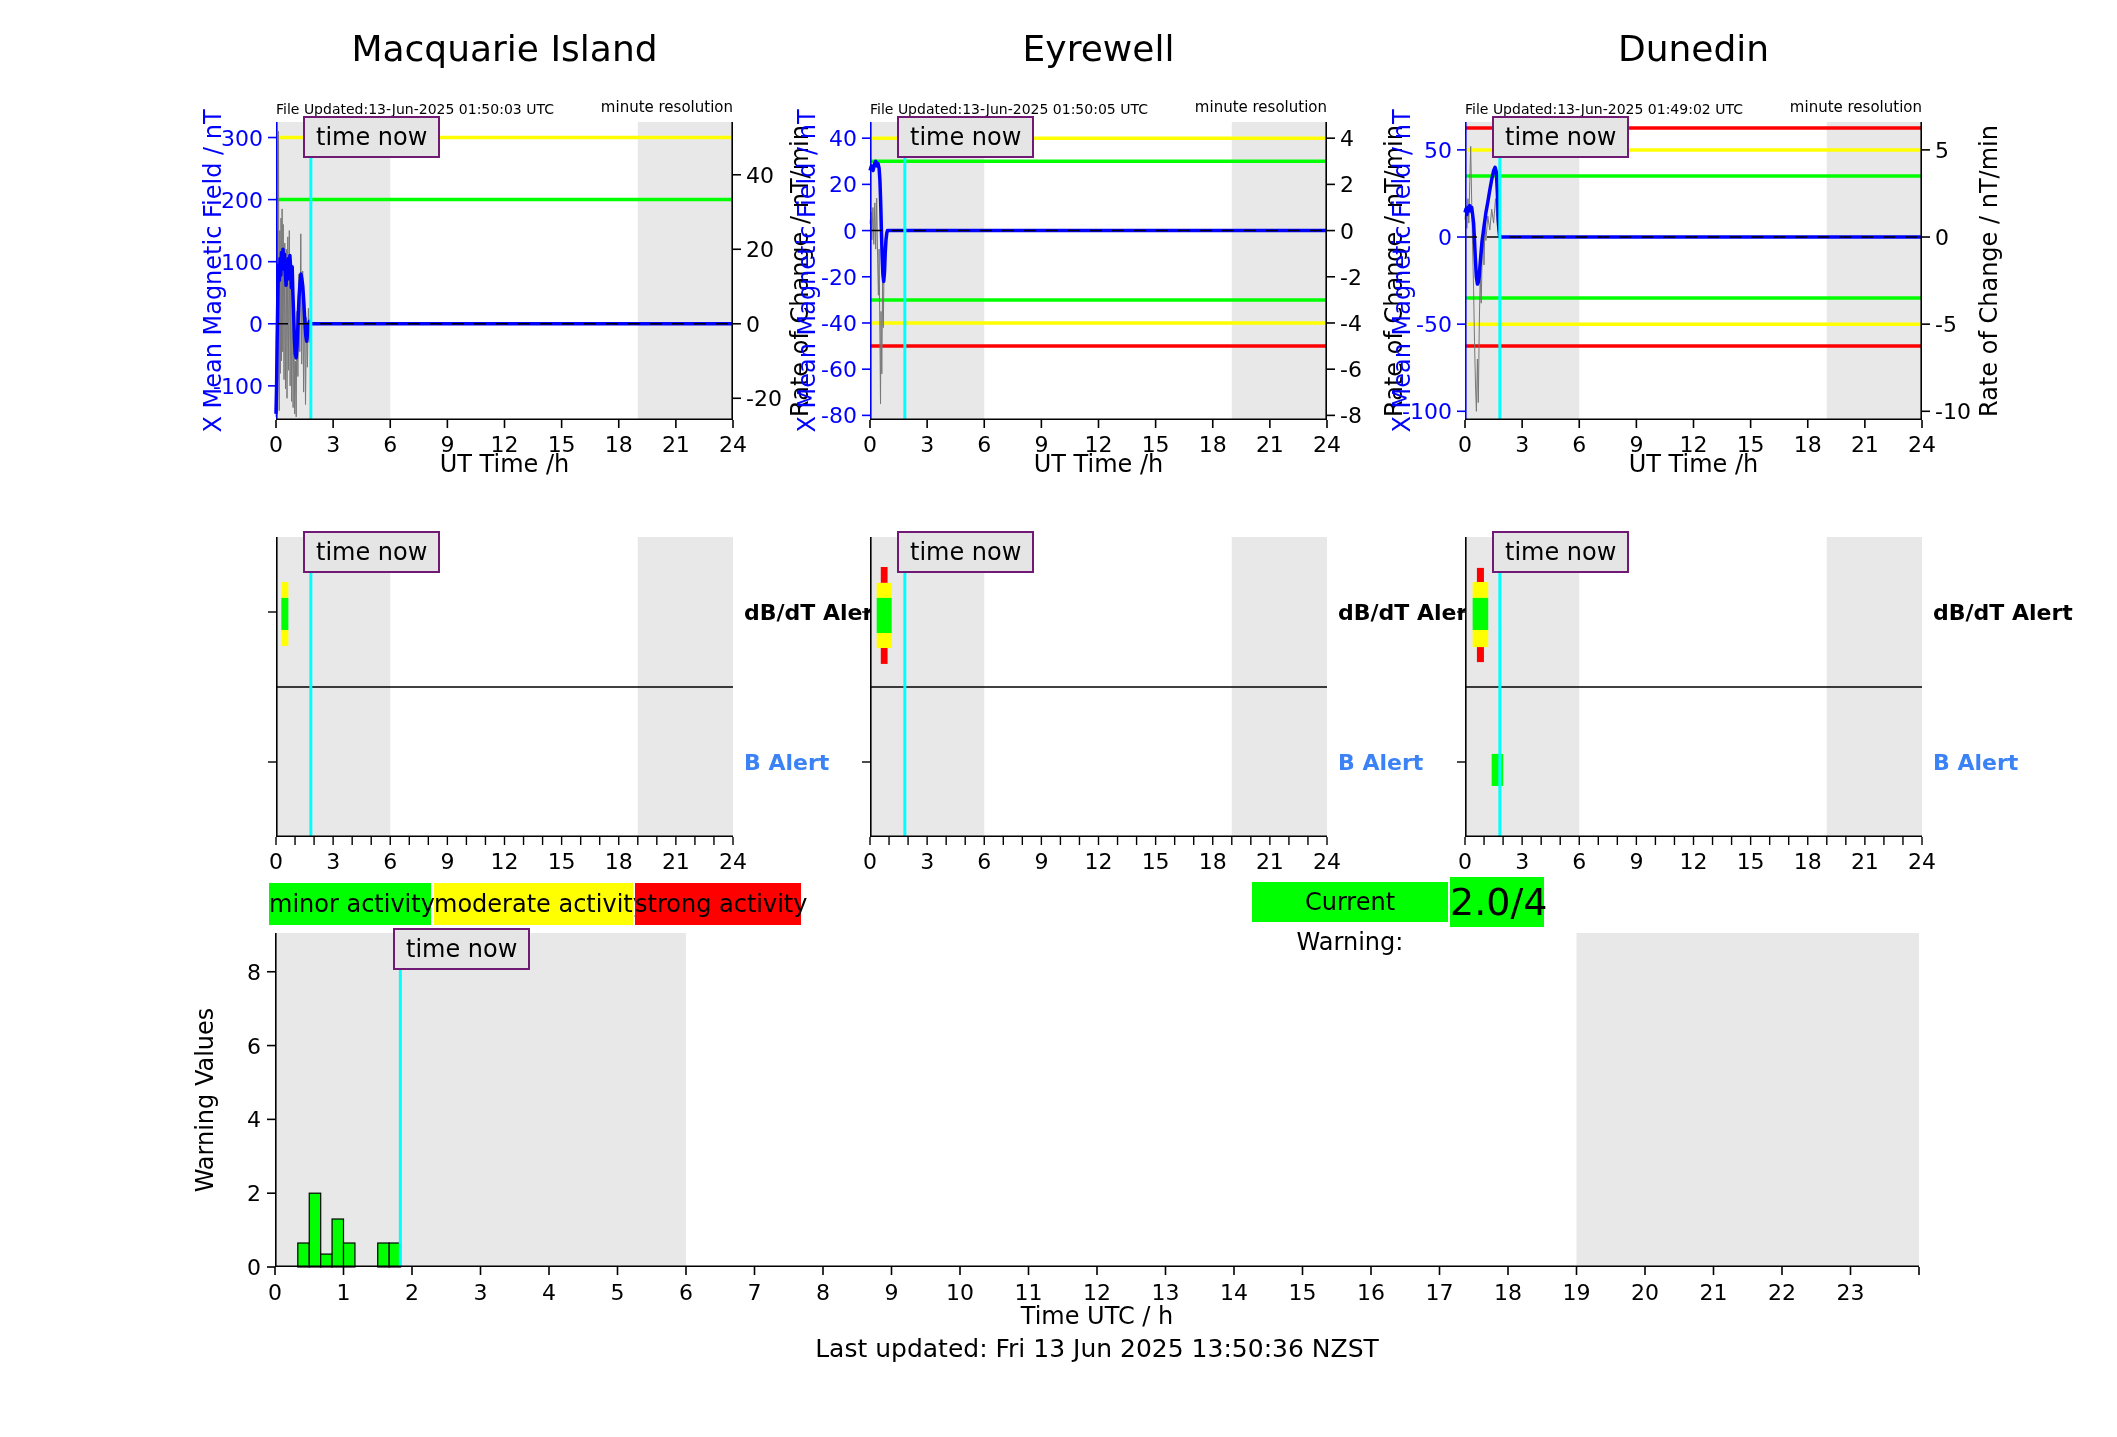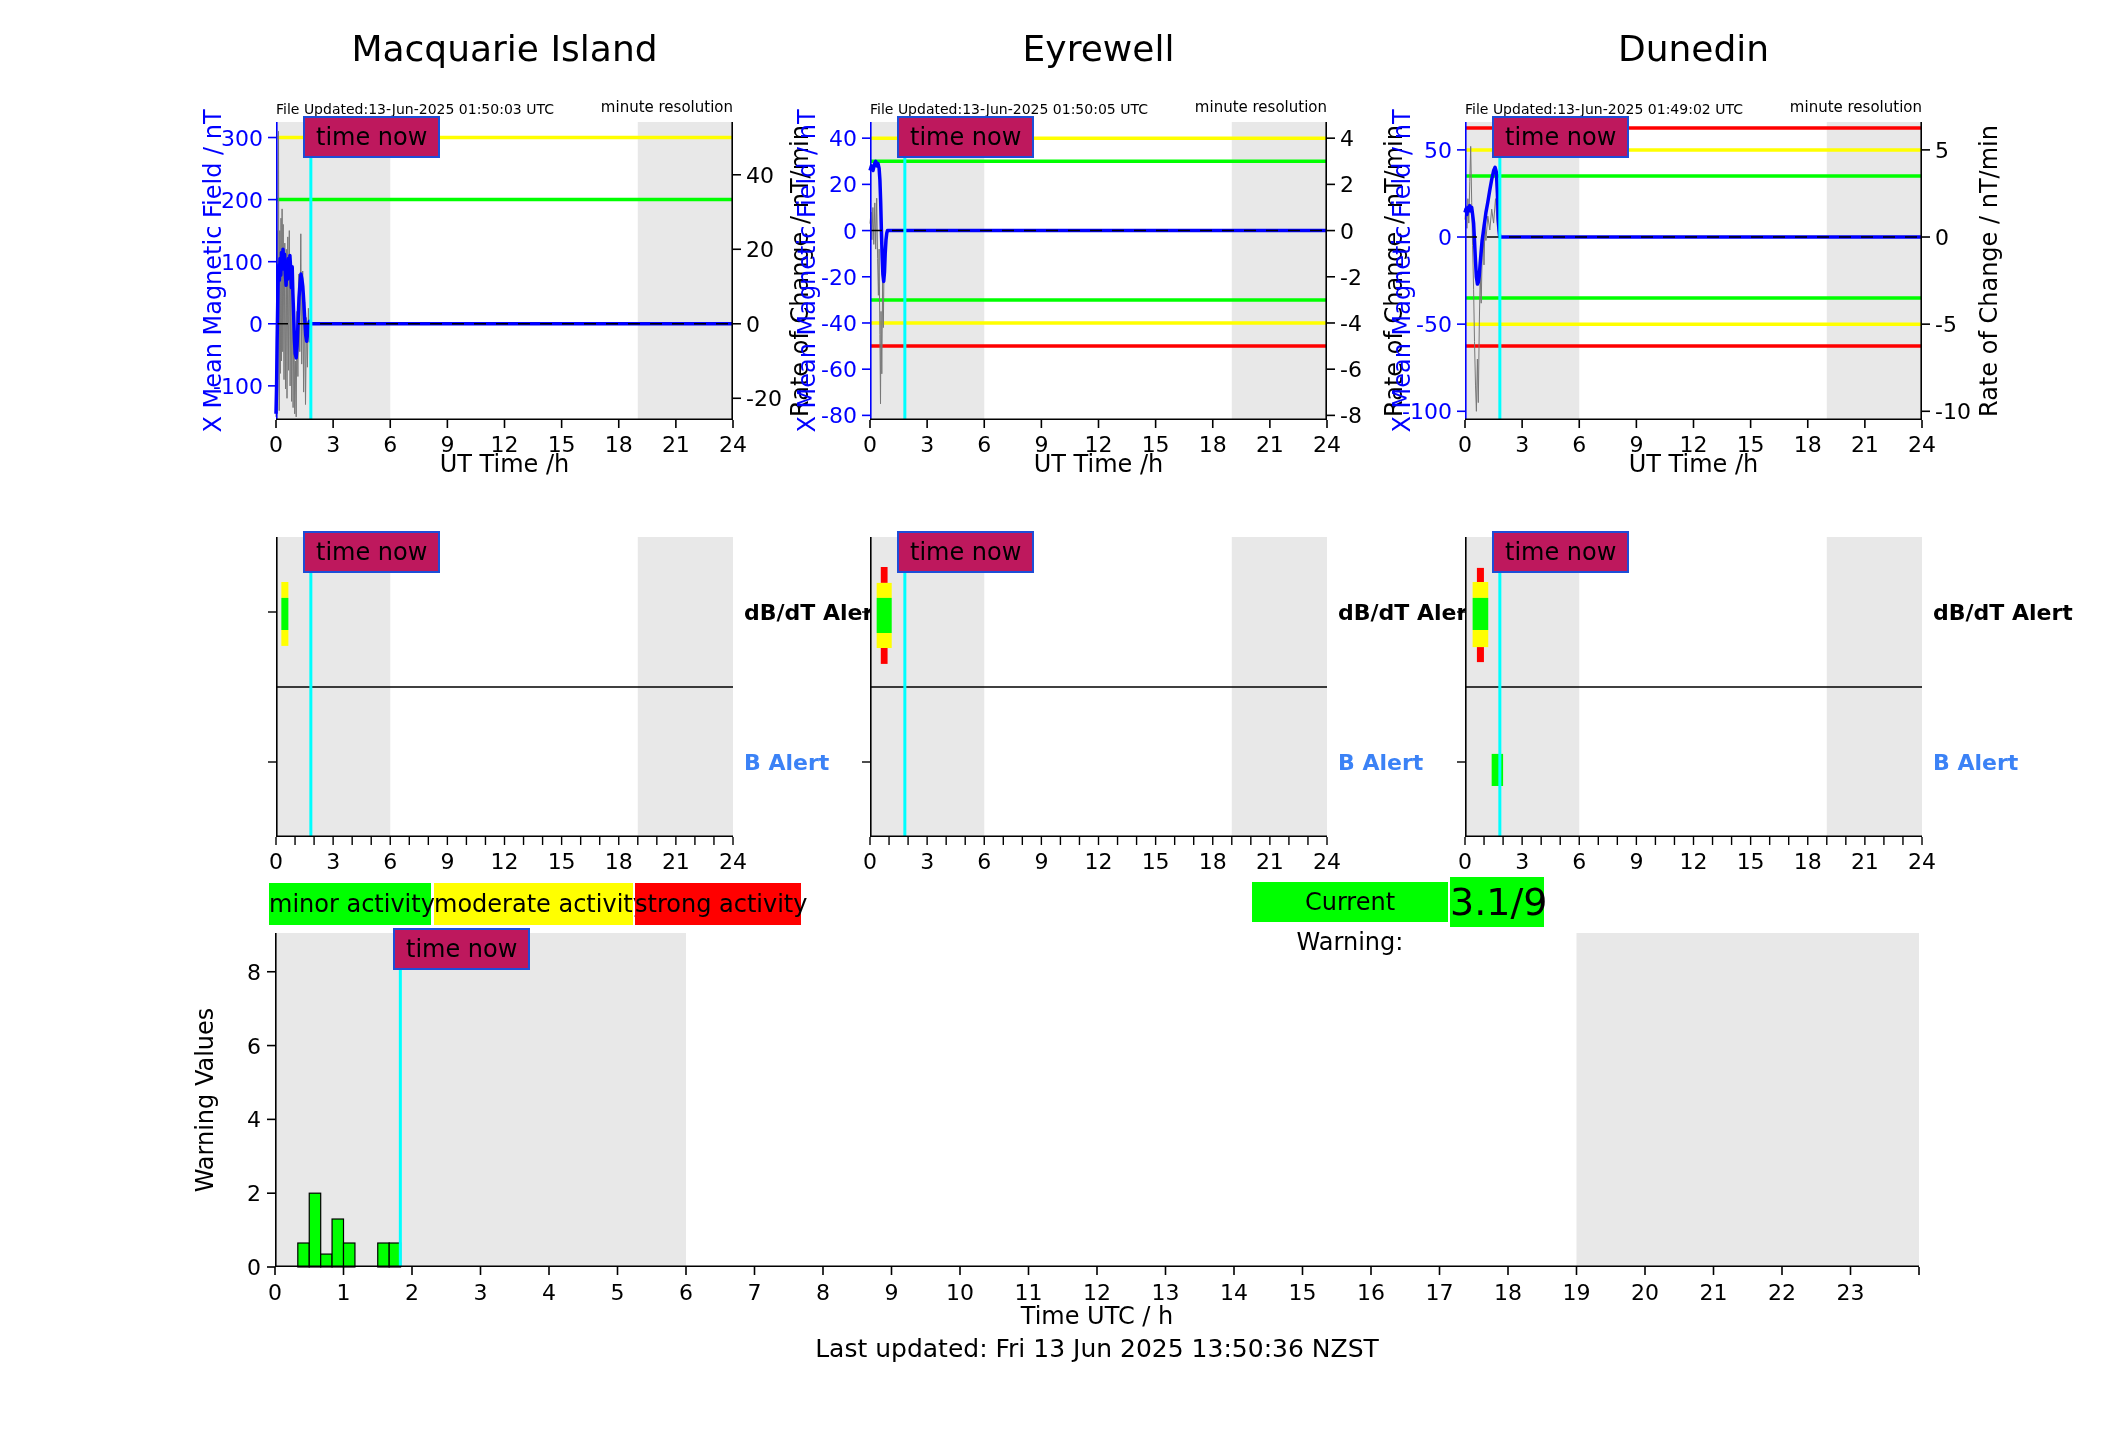--- a/index.html
+++ b/index.html
@@ -7,21 +7,21 @@
   #canvas{position:relative;width:2117px;height:1437px;background:#fff;overflow:hidden;}
   .station{position:static;}
   .title{position:absolute;left:var(--x);top:28px;width:457px;text-align:center;font-size:36px;}
   .fupd{position:absolute;left:var(--x);top:101px;font-size:14px;}
   .mres{position:absolute;left:var(--x);top:98px;width:457px;text-align:right;font-size:15px;}
   .ylab-left{position:absolute;left:calc(var(--x) - 63px);top:271px;transform:translate(-50%,-50%) rotate(-90deg);font-size:24px;color:#0000ff;white-space:nowrap;}
   .ylab-right{position:absolute;left:calc(var(--x) + 524px);top:271px;transform:translate(-50%,-50%) rotate(-90deg);font-size:24px;color:#000;white-space:nowrap;}
   .xlab{position:absolute;left:var(--x);top:450px;width:457px;text-align:center;font-size:24px;}
   svg.plot{position:absolute;left:var(--x);top:122px;overflow:visible;}
   svg.alertplot{position:absolute;left:var(--x);top:537px;overflow:visible;}
-  .tn{position:absolute;border:2px solid #1d4ed8;background:#be185d;font-size:24px;line-height:1.0;padding:7px 11px;white-space:nowrap;z-index:6;}
+  .tn{position:absolute;border:2px solid #701a75;background:#e5e5e5;font-size:24px;line-height:1.0;padding:7px 11px;white-space:nowrap;z-index:6;}
   .tn1{left:calc(var(--x) + 27px);top:116px;}
   .tn2{left:calc(var(--x) + 27px);top:531px;}
   .tn3{left:393px;top:928px;}
   .dbdtl{position:absolute;left:calc(var(--x) + 468px);top:612px;transform:translateY(-50%);font-weight:bold;font-size:22px;white-space:nowrap;}
   .ball{position:absolute;left:calc(var(--x) + 468px);top:762px;transform:translateY(-50%);font-weight:bold;font-size:22px;color:#3b82f6;white-space:nowrap;}
   .leg{position:absolute;top:883px;height:42px;line-height:42px;text-align:center;font-size:24px;white-space:nowrap;}
   #cw-label{position:absolute;left:1252px;top:882px;width:196px;height:40px;line-height:40px;text-align:center;font-size:24px;}
   #cw-value{position:absolute;left:1450px;top:877px;width:94px;height:50px;line-height:50px;text-align:center;font-size:38px;}
   #warnplot{position:absolute;left:275px;top:933px;overflow:visible;}
   .warn-ylab{position:absolute;left:205px;top:1100px;transform:translate(-50%,-50%) rotate(-90deg);font-size:24px;white-space:nowrap;}
@@ -396,21 +396,21 @@
     <div class="tn tn2">time now</div>
     <div class="dbdtl">dB/dT Alert</div>
     <div class="ball">B Alert</div>
   </div>
 
   <div class="leg" id="leg0" style="left: 269px; width: 162px; background: rgb(0, 255, 0);">minor activity</div>
   <div class="leg" id="leg1" style="left: 434px; width: 199px; background: rgb(255, 255, 0);">moderate activity</div>
   <div class="leg" id="leg2" style="left: 635px; width: 166px; background: rgb(255, 0, 0); text-align: right;">strong activity</div>
 
   <div id="cw-label" style="background: rgb(0, 255, 0);">Current Warning:</div>
-  <div id="cw-value" style="background: rgb(0, 255, 0);">3.1/9</div>
+  <div id="cw-value" style="background: rgb(0, 255, 0);">2.0/4</div>
 
   <div class="warn-ylab">Warning Values</div>
   <svg id="warnplot" width="1644" height="334">
       <g>
         <rect x="0" y="0" width="411" height="334" fill="#e8e8e8"></rect>
         <rect x="1301.5" y="0" width="342.5" height="334" fill="#e8e8e8"></rect>
       </g>
       <g>
         <rect x="22.8105" y="310.0110497237569" width="11.439499999999999" height="23.988950276243088" fill="#00ff00" stroke="#000" stroke-width="1.2"></rect>
         <rect x="34.25" y="260.1878453038674" width="11.439500000000002" height="73.81215469613261" fill="#00ff00" stroke="#000" stroke-width="1.2"></rect>

